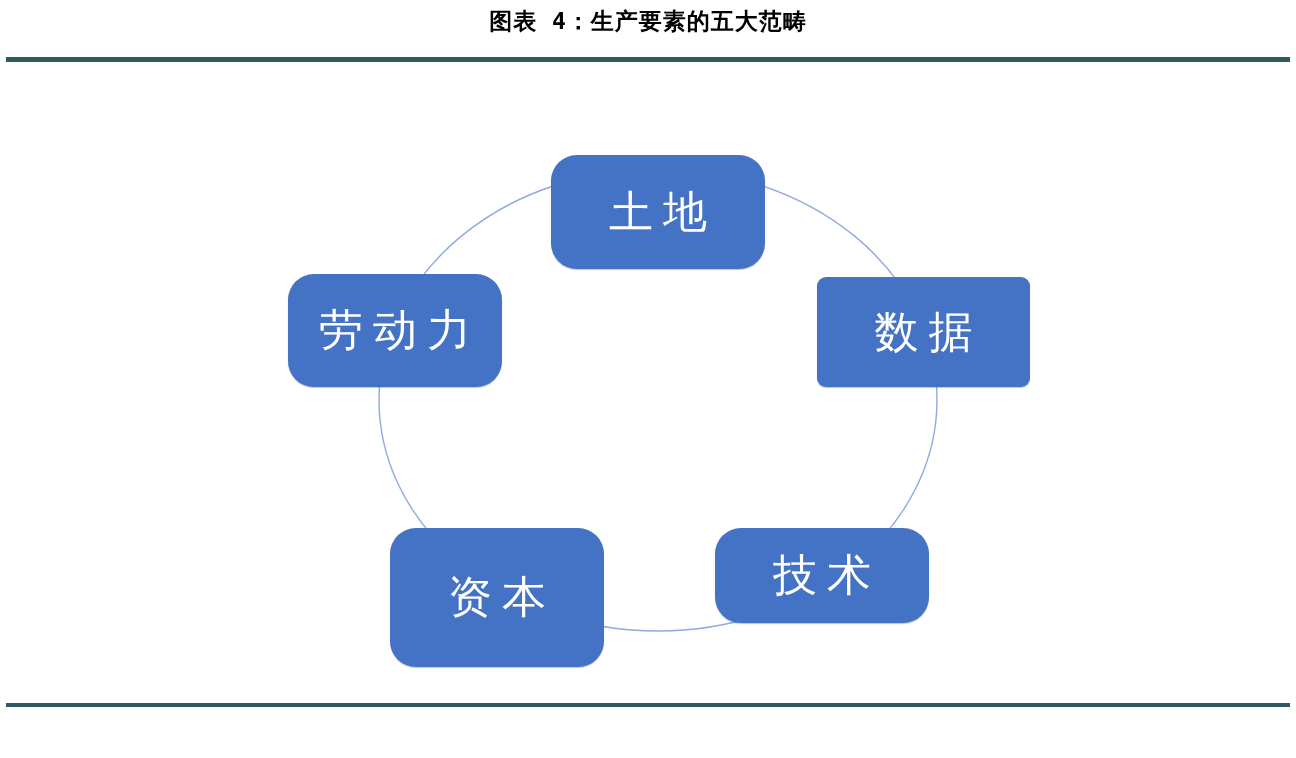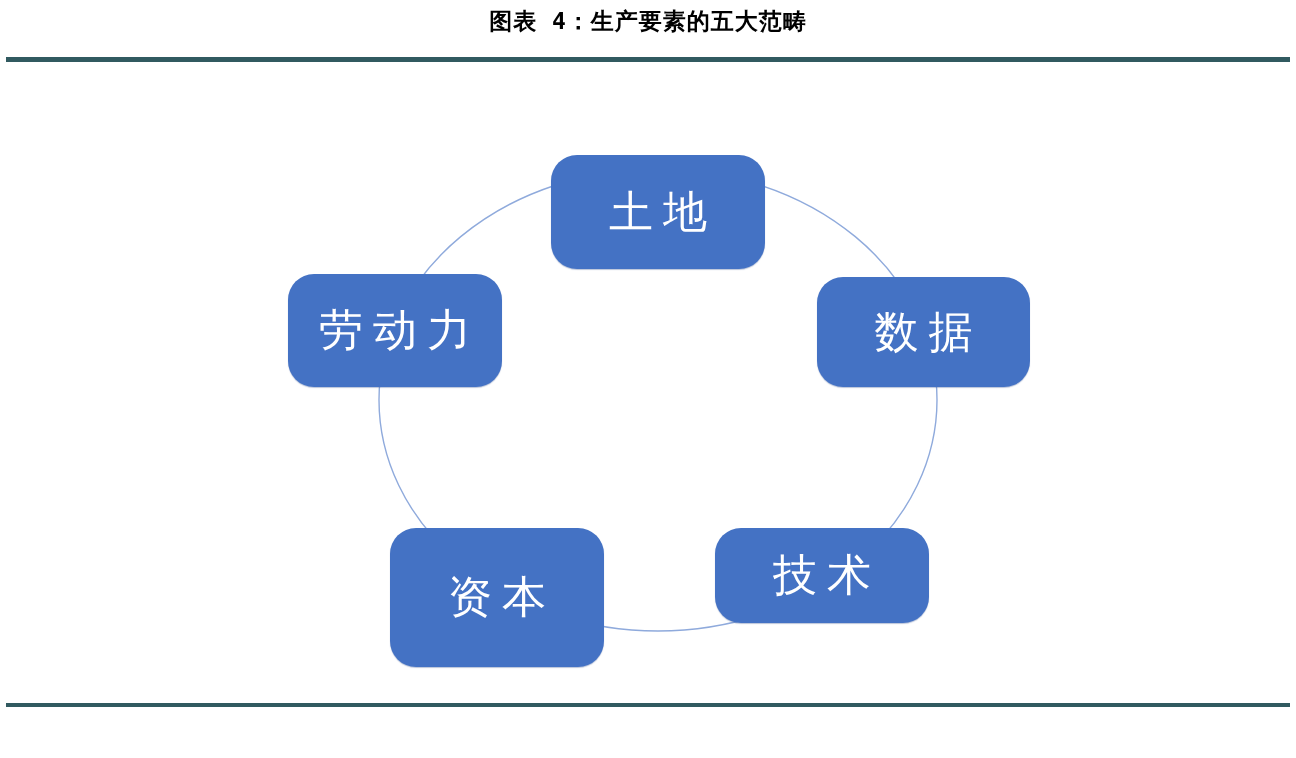--- a/index.html
+++ b/index.html
@@ -46,21 +46,21 @@
     display: flex;
     align-items: center;
     justify-content: center;
     font-family: "DejaVu Serif", "Liberation Serif", serif;
     font-size: 44px;
     box-shadow: 0 1px 1px rgba(60,90,150,0.35);
   }
   .node span { letter-spacing: 10px; margin-right: -10px; white-space: nowrap; }
   .node-land    { left: 551px; top: 115px; width: 214px; height: 114px; margin-top: 40px; }
   .node-labor   { left: 288px; top: 274px; width: 214px; height: 113px; }
-  .node-data    { left: 817px; top: 277px; width: 213px; height: 110px; }
+  .node-data    { left: 817px; top: 277px; width: 213px; height: 110px; border-radius: 9px; }
   .node-capital { left: 390px; top: 528px; width: 214px; height: 139px; }
   .node-tech    { left: 715px; top: 528px; width: 214px; height: 95px; }
   .source-note {
     position: absolute;
     left: 22px;
     top: 713px;
     font-family: "DejaVu Serif", "Liberation Serif", serif;
     font-size: 22px;
     color: var(--source-text, #1A1A1A);
     letter-spacing: 1px;

